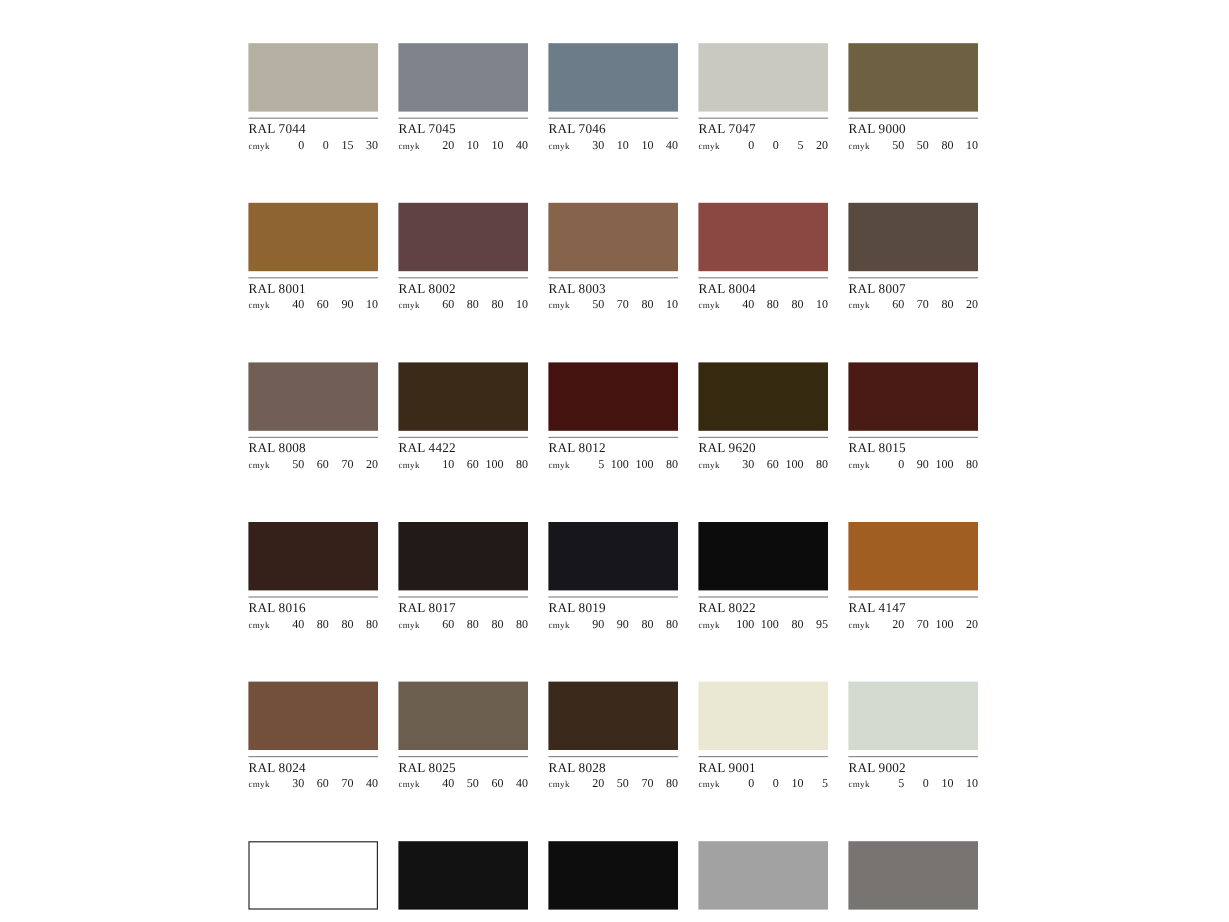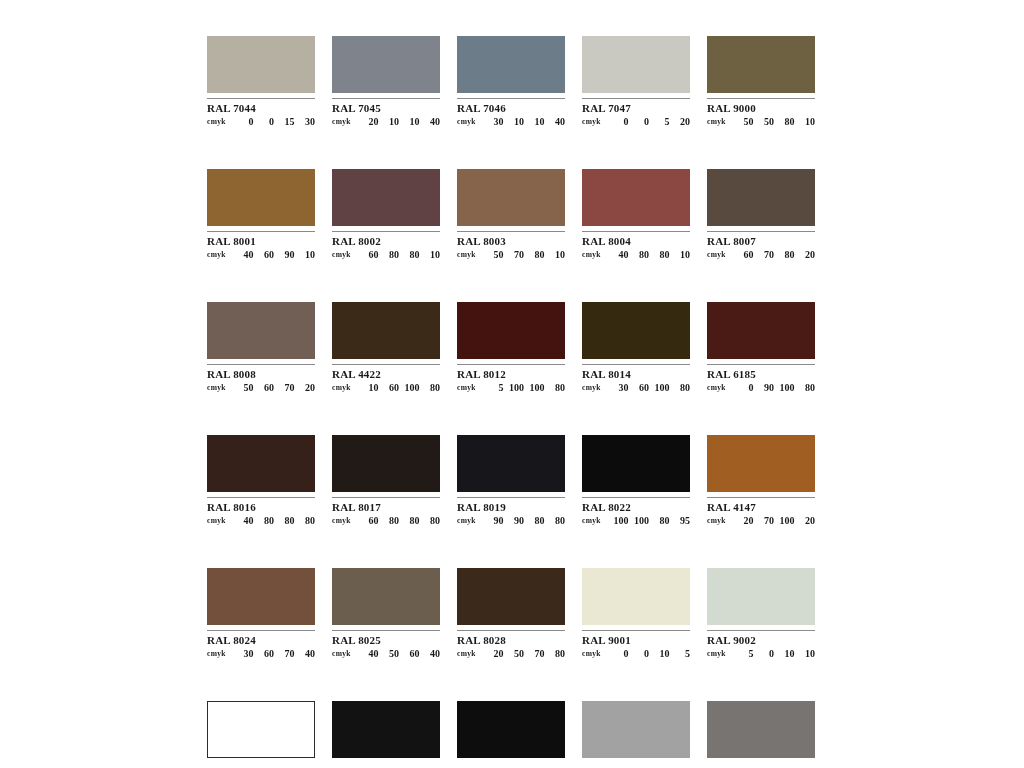--- a/index.html
+++ b/index.html
@@ -28,21 +28,20 @@
     top: 36px;
     width: 609px;
     display: grid;
     grid-template-columns: repeat(5, 108px);
     grid-column-gap: 17px;
     grid-row-gap: 42px;
   }
 
   .swatch-cell {
     width: 108px;
-    font-weight: bold;
   }
 
   .chip {
     width: 108px;
     height: 57px;
     box-sizing: border-box;
     display: block;
   }
   .chip.bordered {
     border: 1px solid #2b2b2b;
@@ -280,35 +279,35 @@
             <span class="cmyk-val">5</span>
             <span class="cmyk-val">100</span>
             <span class="cmyk-val">100</span>
             <span class="cmyk-val">80</span>
           </span>
         </div>
       </div>
       <div class="swatch-cell">
         <div class="chip" style="background: rgb(53, 41, 15);"></div>
         <div class="rule"></div>
-        <div class="name">RAL 8014</div>
+        <div class="name">RAL 9620</div>
         <div class="cmyk-row">
           <span class="cmyk-label">cmyk</span>
           <span class="cmyk-vals">
             <span class="cmyk-val">30</span>
             <span class="cmyk-val">60</span>
             <span class="cmyk-val">100</span>
             <span class="cmyk-val">80</span>
           </span>
         </div>
       </div>
       <div class="swatch-cell">
         <div class="chip" style="background: rgb(73, 27, 20);"></div>
         <div class="rule"></div>
-        <div class="name">RAL 6185</div>
+        <div class="name">RAL 8015</div>
         <div class="cmyk-row">
           <span class="cmyk-label">cmyk</span>
           <span class="cmyk-vals">
             <span class="cmyk-val">0</span>
             <span class="cmyk-val">90</span>
             <span class="cmyk-val">100</span>
             <span class="cmyk-val">80</span>
           </span>
         </div>
       </div>

